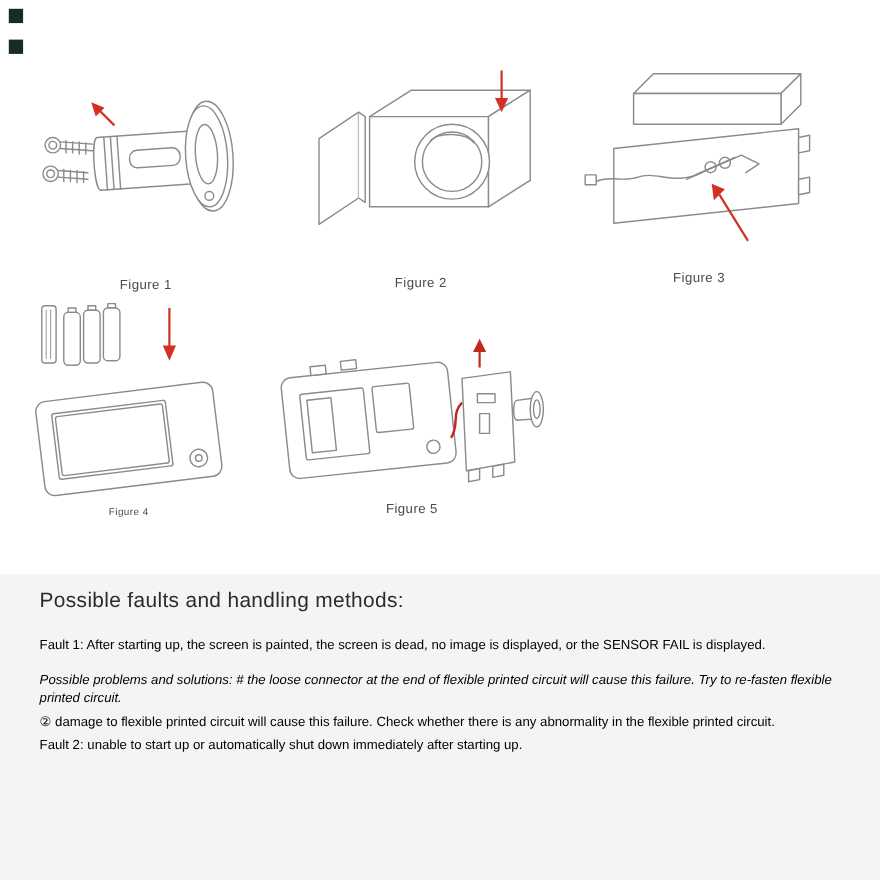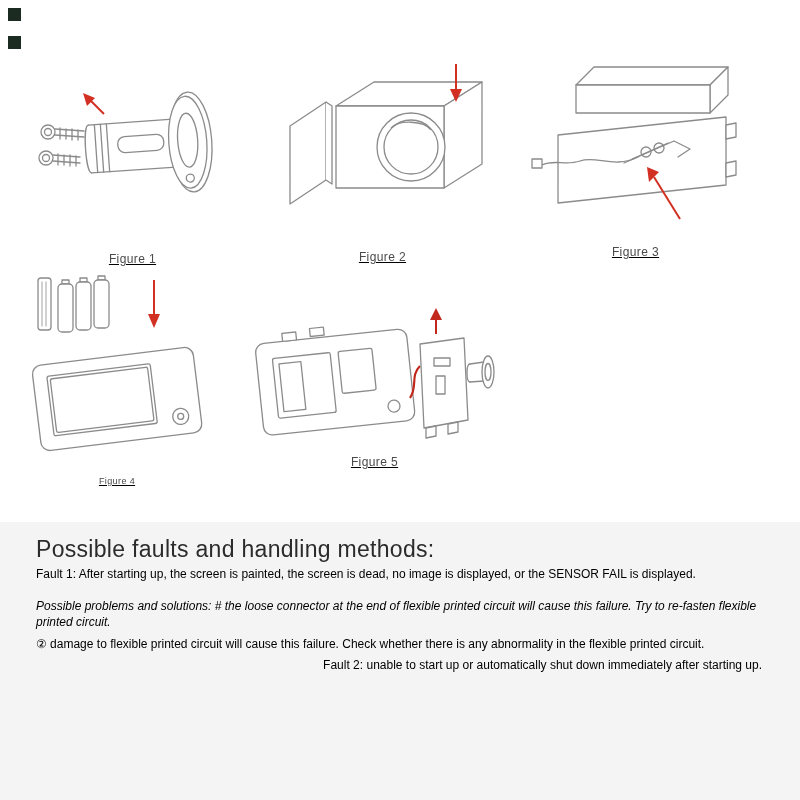--- a/index.html
+++ b/index.html
@@ -9,48 +9,48 @@
     font-family:"Liberation Sans", sans-serif;
     position:relative;
     overflow:hidden;
   }
   .page { position:absolute; inset:0; background:#ffffff; }
 
   .corner-mark { position:absolute; width:13px; height:13px; background:#1c2b21; }
   .corner-mark.m1 { left:8px; top:8px; }
   .corner-mark.m2 { left:8px; top:36px; }
 
-  figure { position:absolute; display:flex; flex-direction:column; align-items:center;text-decoration:underline; }
+  figure { position:absolute; display:flex; flex-direction:column; align-items:center; }
   figure svg { display:block; }
   figcaption { font-size:12px; color:#4a4a4a; margin-top:5px; letter-spacing:.4px; }
 
   .fig1 { left:25px;  top:52px;  width:215px; }
   .fig2 { left:275px; top:60px;  width:215px; }
   .fig3 { left:528px; top:55px;  width:215px;text-align:right; }
-  .fig4 { left:22px;  top:268px; width:190px;gap:16px; }
+  .fig4 { left:22px;  top:268px; width:190px; }
   .fig4 figcaption { font-size:9px; margin-top:2px; }
   .fig5 { left:252px; top:300px; width:245px; }
   .fig6 { left:538px; top:292px; width:215px; }
 
   .faults-section {
     position:absolute; left:0; right:0; top:522px; bottom:0;
     background:#f4f4f4;
     padding:14px 38px 0 36px;
   }
   .faults-section h1 {
-    font-size:23px; font-weight:400; color:#2b2b2b;
-    letter-spacing:.3px; margin-bottom:3px;
+    font-size:19px; font-weight:400; color:#2b2b2b;
+    letter-spacing:.3px; margin-bottom:20px;
   }
   .faults-section p {
     font-size:12px; color:#000000; line-height:1.35; max-width:732px;
   }
   .faults-section p.p1 { margin-bottom:16px; }
   .faults-section p.p2 { margin-bottom:5px;font-style:italic; }
   .faults-section p.p3 { margin-bottom:5px; }
-  .faults-section p.p4 { margin-bottom:10px;text-align:right; }
+  .faults-section p.p4 { margin-bottom:10px; }
 
   .lineart { fill:none; stroke:#8b8b8b; stroke-width:1.3; stroke-linecap:round; stroke-linejoin:round; }
   .solid   { fill:#ffffff; stroke:#8b8b8b; stroke-width:1.3; stroke-linejoin:round; }
 </style>
 </head>
 <body>
 
 <div class="page">
 
   <div class="corner-mark m1"></div>

